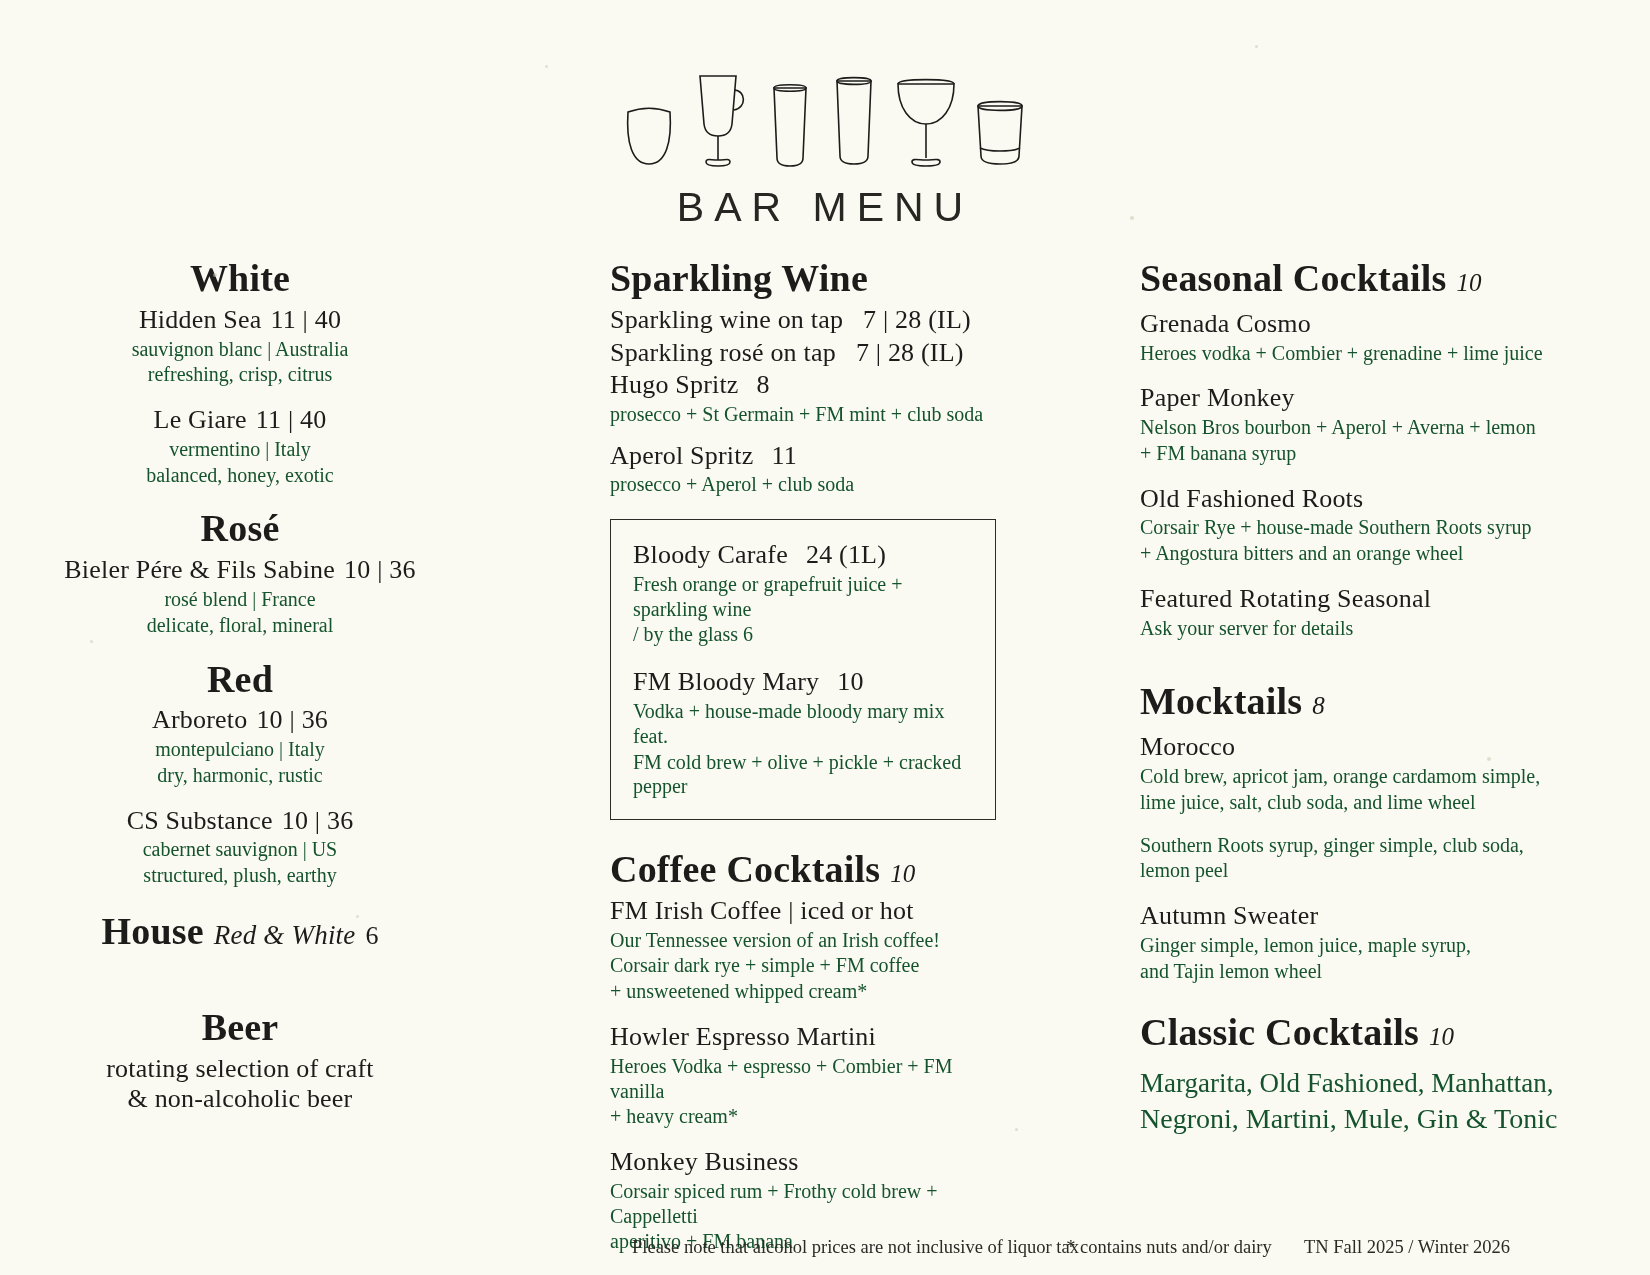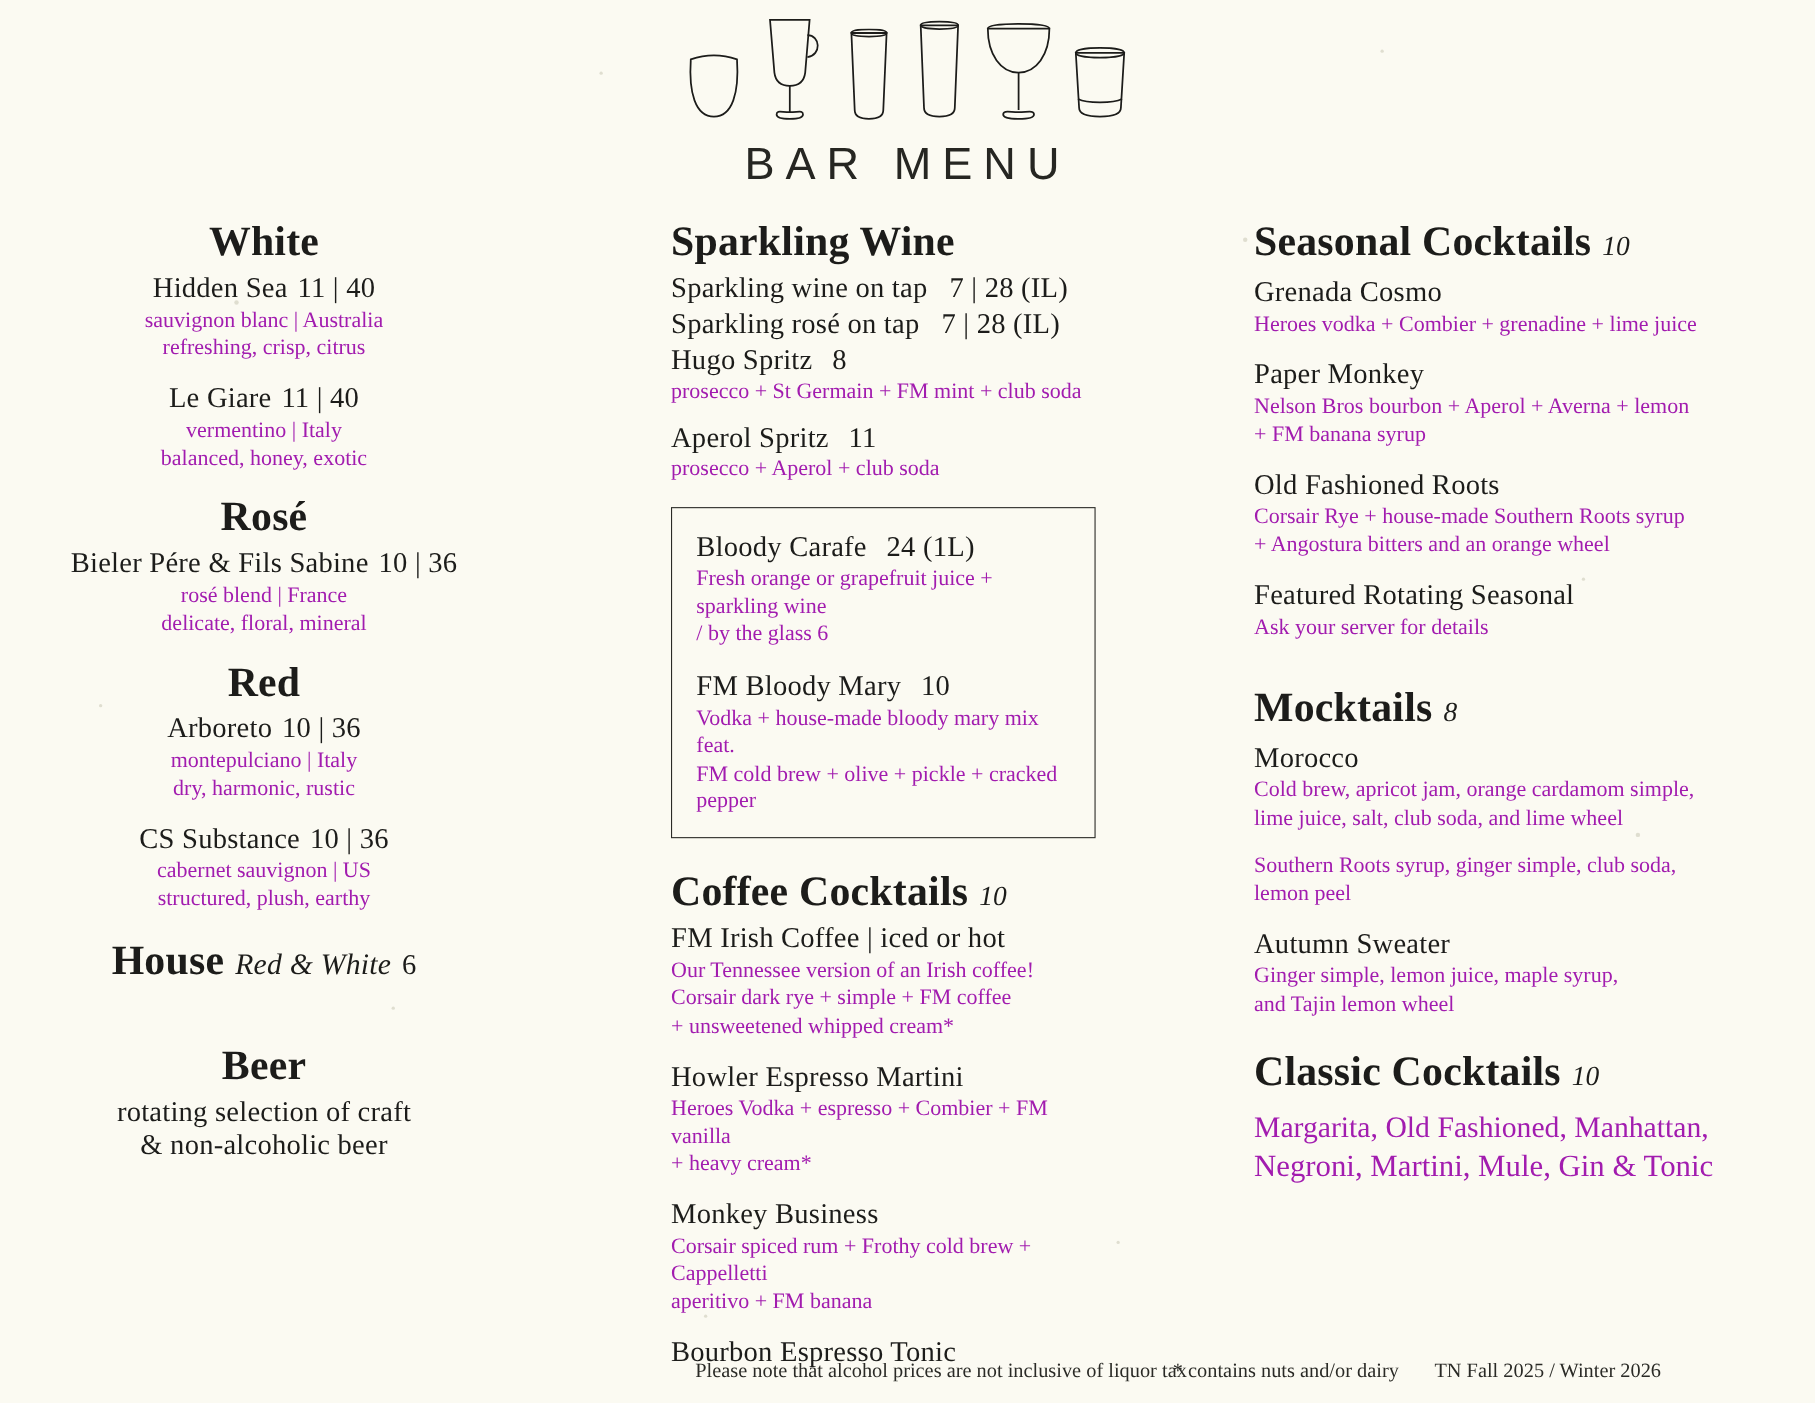--- a/index.html
+++ b/index.html
@@ -19,20 +19,21 @@
     position: absolute;
     background: #c9c7b4;
     border-radius: 50%;
     opacity: .55;
     pointer-events: none;
   }
   
   .header {
     width: 100%;
     text-align: center;
+    padding-top: 58px;
   }
   .glass-row {
     display: flex;
     justify-content: center;
     align-items: flex-end;
     gap: 14px;
     height: 112px;
   }
   .glass-row svg { display: block; }
   .bar-menu-title {
@@ -80,21 +81,21 @@
   .item { margin-bottom: 18px; }
   .item-name {
     font-size: 26px;
     line-height: 1.18;
     letter-spacing: .2px;
   }
   .item-name .amt { margin-left: 9px; }
   .item-desc {
     font-size: 20px;
     line-height: 1.24;
-    color: #a21caf;
+    color: #14532d;
     margin-top: 1px;
   }
   .tight { margin-bottom: 14px; }
 
   
   .boxed {
     border: 1.6px solid #2b2b27;
     padding: 20px 22px 20px 22px;
     margin: 22px 0 30px 0;
   }

